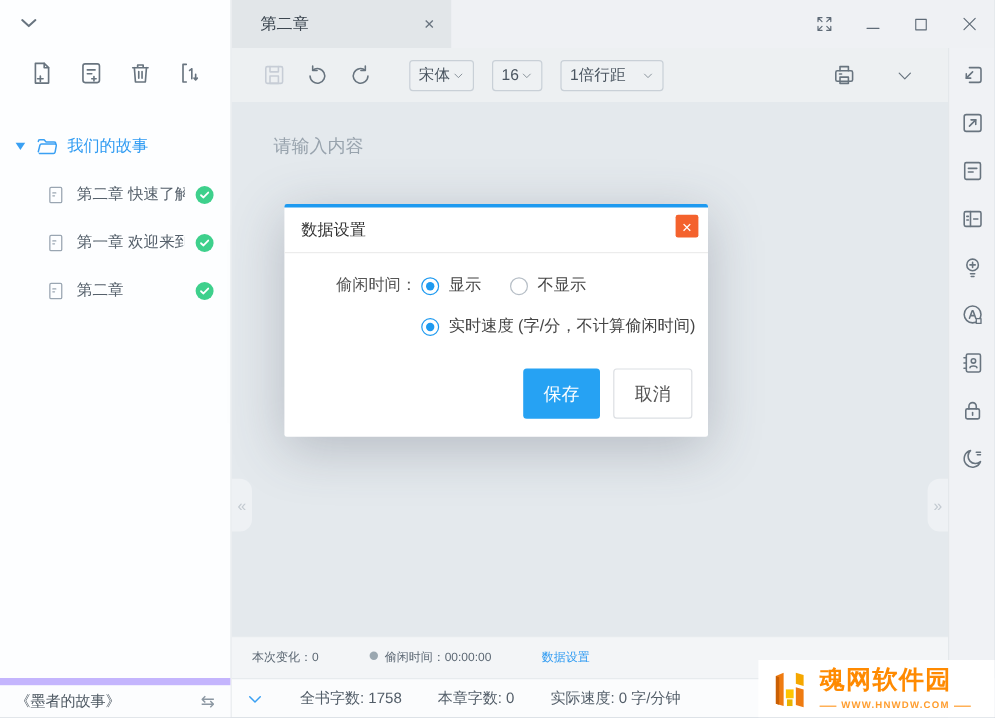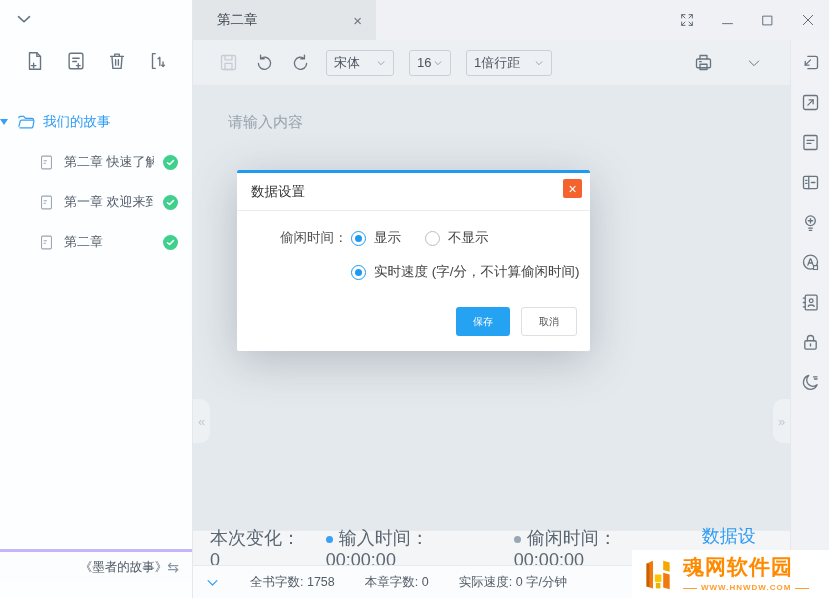--- a/index.html
+++ b/index.html
@@ -8,72 +8,72 @@
        -webkit-font-smoothing:antialiased;}
   svg{display:block}
   .ic{stroke:#68747f;fill:none;stroke-width:1.5;stroke-linecap:round;stroke-linejoin:round}
 
   
   .left-sidebar{position:absolute;left:0;top:0;width:193px;height:598px;background:#fdfeff;
                 border-right:1px solid #e4e8ec;z-index:3;box-sizing:border-box}
   .collapse-toggle{position:absolute;left:13px;top:8px;cursor:pointer}
   .doc-toolbar{position:absolute;left:24px;top:50px;display:flex;gap:19px;align-items:center}
   .tree{position:absolute;left:0;top:104px;width:100%}
-  .folder-row{display:flex;align-items:center;gap:7px;padding:8px 10px 10px 0;cursor:pointer}
+  .folder-row{display:flex;align-items:center;gap:7px;padding:8px 10px 10px 13px;cursor:pointer}
   .tri{width:0;height:0;border-left:4.5px solid transparent;border-right:4.5px solid transparent;
        border-top:6px solid #3aa0f3;margin-right:1px}
   .folder-label{color:#2f9bf2;font-size:13.5px}
   .chapter-row{display:flex;align-items:center;gap:9px;height:40px;padding:0 14px 0 38px;cursor:pointer}
   .chapter-title{color:#55606b;font-size:13px;flex:1;white-space:nowrap;overflow:hidden}
   .check{width:15px;height:15px;border-radius:50%;background:#3ed08c;display:flex;
          align-items:center;justify-content:center;flex:none}
-  .book-row{position:absolute;left:0;bottom:16px;width:192px;height:33px;background:#fcfdfe;
-            border-top:3px solid #c4b5fd;display:flex;align-items:center;justify-content:flex-end;
+  .book-row{position:absolute;left:0;bottom:0;width:192px;height:33px;background:#fcfdfe;
+            border-top:6px solid #c4b5fd;display:flex;align-items:center;justify-content:space-between;
             padding:0 13px;box-sizing:border-box}
   .book-title{color:#4d5862;font-size:12.5px}
   .swap-glyph{color:#8b97a2;font-size:14px;cursor:pointer}
 
   
   .top-bar{position:absolute;left:193px;top:0;right:0;height:40px;background:#eff1f4}
   .tab{position:absolute;left:0;top:0;width:183px;height:40px;background:#e2e6e9;display:flex;
        align-items:center;padding:0 14px 0 24px;box-sizing:border-box;cursor:pointer}
   .tab-title{flex:1;font-size:13.5px;color:#3c4650}
   .tab-close{color:#6a7580;font-size:15px;line-height:1;cursor:pointer}
   .win-controls{position:absolute;right:13px;top:0;height:40px;display:flex;align-items:center;gap:25px}
   .win-btn{cursor:pointer;display:flex;align-items:center;justify-content:center}
 
   
   .fmt{position:absolute;left:193px;top:40px;right:39px;height:45px;background:#edf0f2;display:flex;
        align-items:center;padding:0 28px 0 25px;gap:15px;box-sizing:border-box}
   .sel{height:26px;border:1px solid #c9d0d7;border-radius:3px;display:flex;align-items:center;
        justify-content:space-between;padding:0 7px;font-size:13px;color:#4a5560;background:#eef1f3;
        box-sizing:border-box;cursor:pointer}
-  .sel-font{width:68px;margin-left:0}
+  .sel-font{width:54px;margin-left:15px}
   .sel-size{width:42px}
   .sel-line{width:86px}
   .fmt-right{margin-left:auto;display:flex;gap:32px;align-items:center}
 
   
   .right-sidebar{position:absolute;right:0;top:40px;width:39px;bottom:0;background:#f0f2f5;
                  border-left:1px solid #e4e8eb;display:flex;flex-direction:column;align-items:center;
                  padding-top:12px;gap:19px;box-sizing:border-box;z-index:2}
   .rs-btn{cursor:pointer}
 
   
   .editor{position:absolute;left:193px;top:85px;right:39px;bottom:68px;background:#e4e9ed}
   .placeholder{position:absolute;left:35px;top:28px;font-size:15px;color:#98a3ad}
   .handle{position:absolute;top:314px;width:17px;height:44px;background:#eef1f4;color:#c2c9d0;
           display:flex;align-items:center;justify-content:center;font-size:13px;cursor:pointer;z-index:1}
   .handle-left{left:0;border-radius:0 10px 10px 0}
   .handle-right{right:0;border-radius:10px 0 0 10px}
 
   
   .status-bar{position:absolute;left:193px;right:39px;bottom:33px;height:35px;background:#f3f5f7;
-              border-top:1px solid #e7ebee;display:flex;align-items:center;padding:0 17px;gap:17px;
-              font-size:18px;color:#5b6773;box-sizing:border-box}
+              border-top:1px solid #e7ebee;display:flex;align-items:center;padding:0 17px;gap:42px;
+              font-size:10px;color:#5b6773;box-sizing:border-box}
   .dot{display:inline-block;width:7px;height:7px;border-radius:50%;margin-right:6px;vertical-align:1px}
   .dot-blue{background:#3aa0f3}
   .dot-gray{background:#9aa7b0}
   .link{color:#2f9bf2;cursor:pointer}
   .bottom-bar{position:absolute;left:193px;right:0;bottom:0;height:33px;background:#fbfcfd;
               border-top:1px solid #e7ebee;display:flex;align-items:center;padding:0 12px;gap:30px;
               font-size:12.5px;color:#525d68;box-sizing:border-box;z-index:1}
 
   
   .dialog{position:absolute;left:237px;top:170px;width:353px;background:#fff;border-radius:2px;
@@ -92,21 +92,21 @@
              font-family:inherit;background:#fff}
   .unit{font-size:13.5px;color:#444}
   .radio{width:15px;height:15px;border-radius:50%;border:1px solid #b6bec6;margin-right:8px;
          position:relative;background:#fff;box-sizing:border-box;flex:none;cursor:pointer}
   .radio.on{border-color:#1e9af0}
   .radio.on::after{content:"";position:absolute;left:3px;top:3px;right:3px;bottom:3px;
                    border-radius:50%;background:#1e9af0}
   .radio-item{display:flex;align-items:center;cursor:pointer}
   .radio-label{font-size:13.5px;color:#444}
   .dialog-footer{display:flex;justify-content:flex-end;gap:11px;padding:26px 13px 15px 0}
-  .btn{height:29px;padding:0 17px;border-radius:3px;font-size:10px;display:flex;align-items:center;
+  .btn{height:42px;padding:0 17px;border-radius:3px;font-size:15px;display:flex;align-items:center;
        cursor:pointer;box-sizing:border-box}
   .btn-primary{background:#26a2f3;color:#fff}
   .btn-ghost{background:#fff;border:1px solid #dcdfe3;color:#555}
 
   
   .watermark{position:absolute;right:0;bottom:0;width:197px;height:48px;background:#fff;z-index:60;
              display:flex;align-items:center;padding-left:9px;box-sizing:border-box;gap:5px}
   .wm-text{display:flex;flex-direction:column;line-height:1}
   .wm-brand{font-size:21px;font-weight:bold;color:#ff8a00;letter-spacing:1px;white-space:nowrap}
   .wm-site{font-size:8px;color:#ff9d2e;display:flex;align-items:center;gap:4px;margin-top:7px;
@@ -371,23 +371,20 @@
       <svg width="21" height="21" viewBox="0 0 24 24" class="ic">
           <path d="M19.5 14.5A8 8 0 1 1 10 4a6.5 6.5 0 0 0 9.5 10.5z"></path>
           <path d="M15.5 5.5h4M16.5 8h3"></path>
         </svg>
     </span>
   </div>
 
   <div class="status-bar">
     <span>
       <span>本次变化：</span><span>0</span>
-    </span>
-    <span>
-      <span class="dot dot-blue"></span><span>输入时间：</span><span>00:00:00</span>
     </span>
     <span>
       <span class="dot dot-gray"></span><span>偷闲时间：</span><span>00:00:00</span>
     </span>
     <span class="link">数据设置</span>
   </div>
 
   <div class="bottom-bar">
     <span class="win-btn">
       <svg width="15" height="15" viewBox="0 0 24 24" class="ic" style="stroke:#3aa0f3;stroke-width:2">

